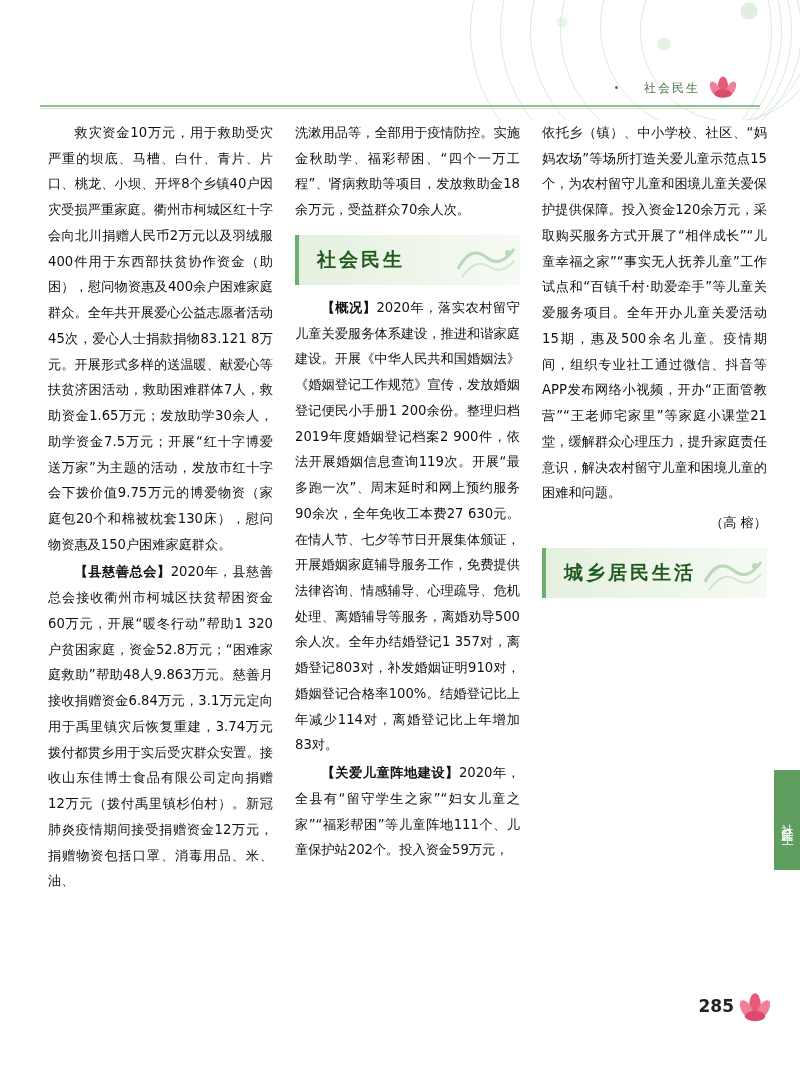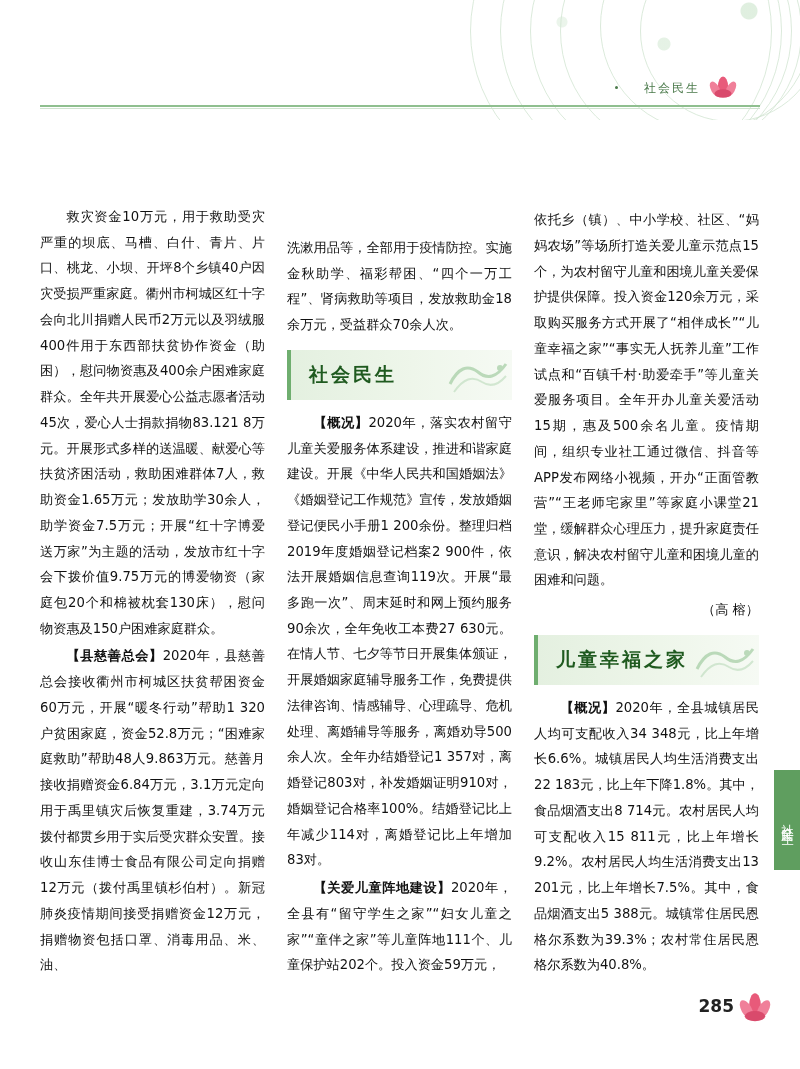--- a/index.html
+++ b/index.html
@@ -41,22 +41,22 @@
     font-family:"DejaVu Sans","Liberation Sans",sans-serif;
   }
   .header-dot{
     position:absolute;right:182px;top:86px;width:3px;height:3px;background:#4b7a4b;border-radius:50%;
   }
   .header-flower{
     position:absolute;right:60px;top:68px;width:34px;height:34px;
   }
   
   .columns{
-    position:absolute;left:40px;top:120px;width:720px;height:860px;
-    display:flex;gap:22px;align-items:flex-end;
+    position:absolute;left:48px;top:120px;width:720px;height:860px;
+    display:flex;gap:22px;
   }
   .col{width:225px;position:relative;}
   p.body{
     margin:0 0 2px 0;
     font-size:13.2px;
     line-height:1.95;
     color:#111;
     text-align:justify;
     text-justify:inter-ideograph;
     text-indent:2em;
@@ -134,37 +134,36 @@
     <div class="section-banner">
       <span class="txt">社会民生</span>
       <svg class="banner-orn" viewBox="0 0 60 42">
         <path d="M2 30 Q14 6 30 18 Q44 30 58 10" stroke="#8dc08d" stroke-width="3" fill="none"></path>
         <path d="M6 38 Q20 18 34 28 Q46 36 58 22" stroke="#b6d8b6" stroke-width="2" fill="none"></path>
         <circle cx="52" cy="14" r="3" fill="#8dc08d"></circle>
       </svg>
     </div>
 
     <p class="body"><span class="lead">【概况】</span><span>2020年，落实农村留守儿童关爱服务体系建设，推进和谐家庭建设。开展《中华人民共和国婚姻法》《婚姻登记工作规范》宣传，发放婚姻登记便民小手册1 200余份。整理归档2019年度婚姻登记档案2 900件，依法开展婚姻信息查询119次。开展“最多跑一次”、周末延时和网上预约服务90余次，全年免收工本费27 630元。在情人节、七夕等节日开展集体颁证，开展婚姻家庭辅导服务工作，免费提供法律咨询、情感辅导、心理疏导、危机处理、离婚辅导等服务，离婚劝导500余人次。全年办结婚登记1 357对，离婚登记803对，补发婚姻证明910对，婚姻登记合格率100%。结婚登记比上年减少114对，离婚登记比上年增加83对。</span></p>
-    <p class="body"><span class="lead">【关爱儿童阵地建设】</span><span>2020年，全县有“留守学生之家”“妇女儿童之家”“童伴之家”等儿童阵地111个、儿童保护站202个。投入资金59万元，</span></p>
+    <p class="body"><span class="lead">【关爱儿童阵地建设】</span><span>2020年，全县有“留守学生之家”“妇女儿童之家”“福彩帮困”等儿童阵地111个、儿童保护站202个。投入资金59万元，</span></p>
   </div>
 
   <div class="col">
     <p class="body noind"><span>依托乡（镇）、中小学校、社区、“妈妈农场”等场所打造关爱儿童示范点15个，为农村留守儿童和困境儿童关爱保护提供保障。投入资金120余万元，采取购买服务方式开展了“相伴成长”“儿童幸福之家”“事实无人抚养儿童”工作试点和“百镇千村·助爱牵手”等儿童关爱服务项目。全年开办儿童关爱活动15期，惠及500余名儿童。疫情期间，组织专业社工通过微信、抖音等APP发布网络小视频，开办“正面管教营”“王老师宅家里”等家庭小课堂21堂，缓解群众心理压力，提升家庭责任意识，解决农村留守儿童和困境儿童的困难和问题。</span></p>
     <p class="body sign">（高 榕）</p>
 
     <div class="section-banner">
-      <span class="txt">儿童幸福之家</span>
+      <span class="txt">城乡居民生活</span>
       <svg class="banner-orn" viewBox="0 0 60 42">
         <path d="M2 30 Q14 6 30 18 Q44 30 58 10" stroke="#8dc08d" stroke-width="3" fill="none"></path>
         <path d="M6 38 Q20 18 34 28 Q46 36 58 22" stroke="#b6d8b6" stroke-width="2" fill="none"></path>
         <circle cx="52" cy="14" r="3" fill="#8dc08d"></circle>
       </svg>
     </div>
 
-    <p class="body"><span class="lead">【概况】</span><span>2020年，全县城镇居民人均可支配收入34 348元，比上年增长6.6%。城镇居民人均生活消费支出22 183元，比上年下降1.8%。其中，食品烟酒支出8 714元。农村居民人均可支配收入15 811元，比上年增长9.2%。农村居民人均生活消费支出13 201元，比上年增长7.5%。其中，食品烟酒支出5 388元。城镇常住居民恩格尔系数为39.3%；农村常住居民恩格尔系数为40.8%。</span></p>
   </div>
 </div>
 
 <div class="side-tab">社会民生</div>
 
 <div class="page-num">285</div>
 <svg class="footer-flower" viewBox="0 0 40 48">
   <ellipse cx="20" cy="24" rx="7" ry="15" fill="#e85a7a"></ellipse>
   <ellipse cx="10" cy="28" rx="6" ry="12" fill="#f07f99" transform="rotate(-30 10 28)"></ellipse>
   <ellipse cx="30" cy="28" rx="6" ry="12" fill="#f07f99" transform="rotate(30 30 28)"></ellipse>

